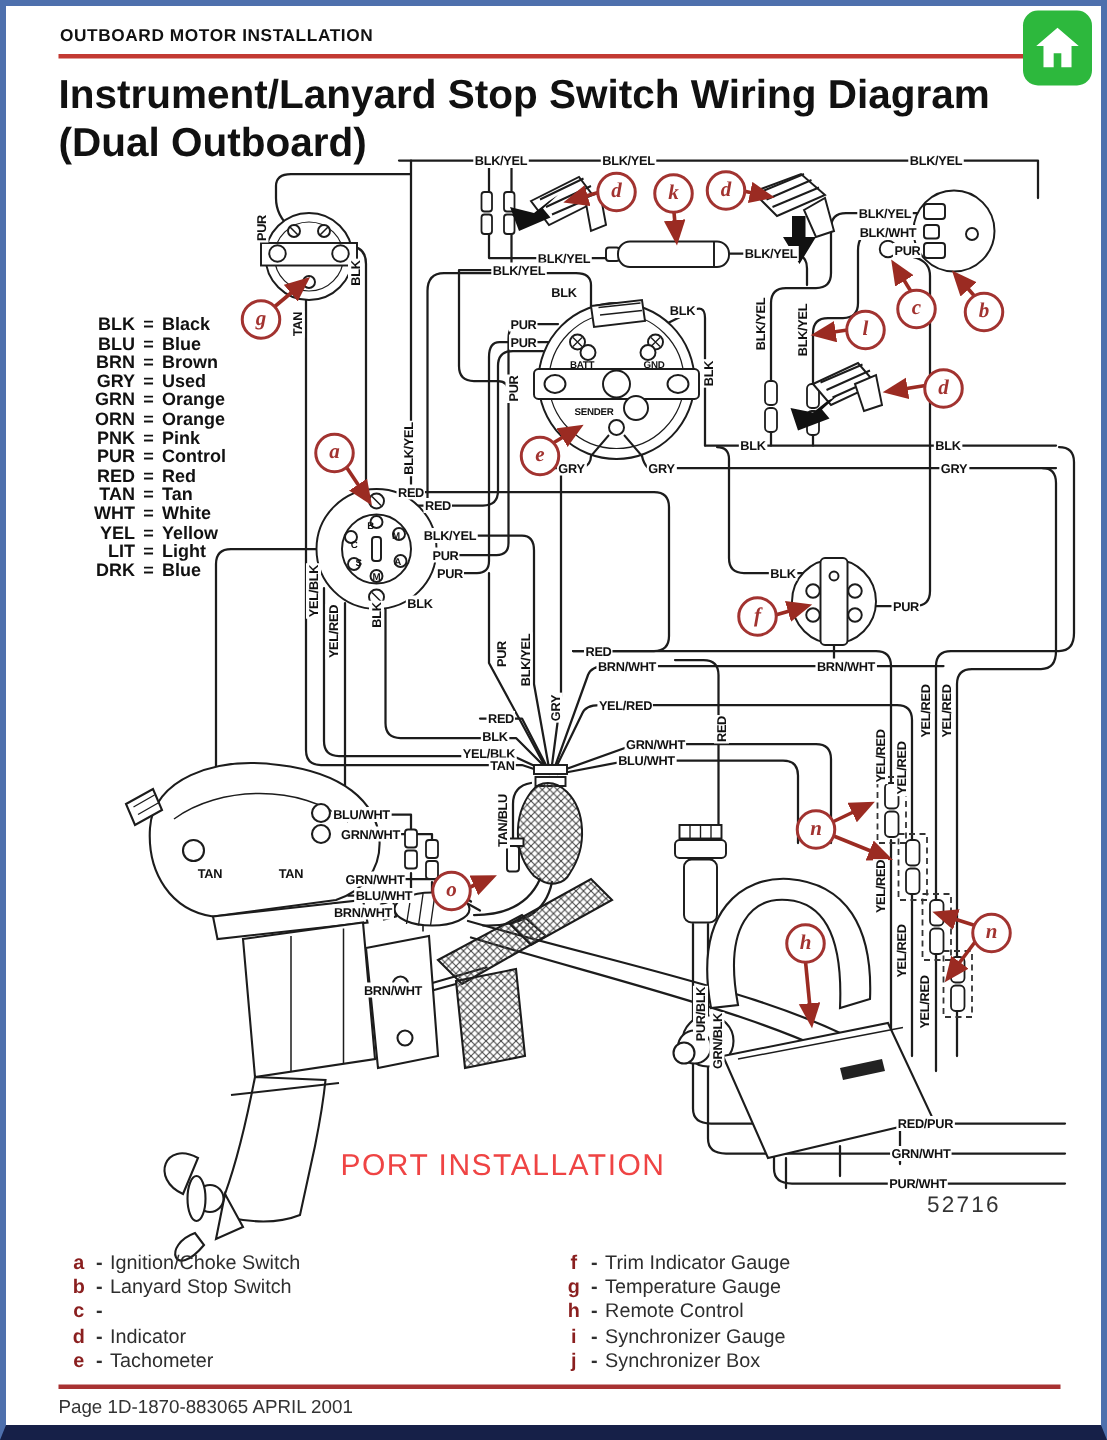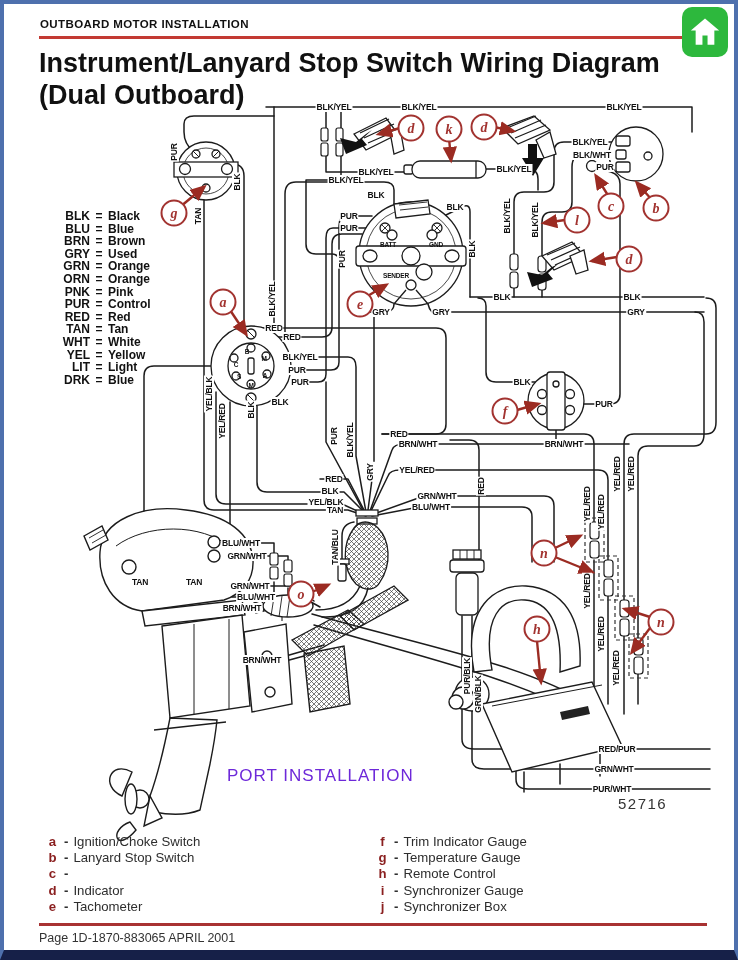--- a/index.html
+++ b/index.html
@@ -18,21 +18,21 @@
   .clr-eq{width:18px;text-align:center;}
   .diagram-svg{position:absolute;top:0;left:0;}
   .layer{position:absolute;top:0;left:0;width:738px;height:960px;pointer-events:none;}
   .wlbl{position:absolute;transform:translate(-50%,-50%);font-size:8.5px;font-weight:bold;
         letter-spacing:-.2px;background:#fff;padding:0 1px;white-space:nowrap;color:#111;}
   .wlbl.v{transform:translate(-50%,-50%) rotate(-90deg);}
   .wlbl.t{font-size:6.5px;background:transparent;padding:0;}
   .callout{position:absolute;width:23px;height:23px;border:2.4px solid #a23330;border-radius:50%;background:#fff;
            transform:translate(-50%,-50%);display:flex;align-items:center;justify-content:center;
            font-family:"Liberation Serif",serif;font-style:italic;font-weight:bold;font-size:14px;color:#a23330;}
-  .port-label{position:absolute;top:762px;left:223px;font-size:17px;letter-spacing:1px;color:#6d28d9;}
+  .port-label{position:absolute;top:762px;left:223px;font-size:20px;letter-spacing:1px;color:#ef4444;}
   .fig-num{position:absolute;top:791px;left:614px;font-size:15px;letter-spacing:1.5px;color:#333;}
   .bottom-legend{position:absolute;top:830px;left:42px;width:660px;display:flex;}
   .leg-col{width:330px;}
   .leg-row{display:flex;font-size:13.2px;line-height:16.2px;color:#2e2e2e;}
   .leg-letter{font-weight:bold;color:#8a1f1f;width:13px;text-align:center;}
   .leg-dash{margin:0 5px;color:#2e2e2e;font-weight:bold;}
   .foot-rule{position:absolute;top:919px;left:35px;width:668px;height:2.5px;background:#a83232;}
   .footer{position:absolute;top:927px;left:35px;width:668px;display:flex;justify-content:flex-start;
           font-size:12.5px;color:#333;}
 </style>

